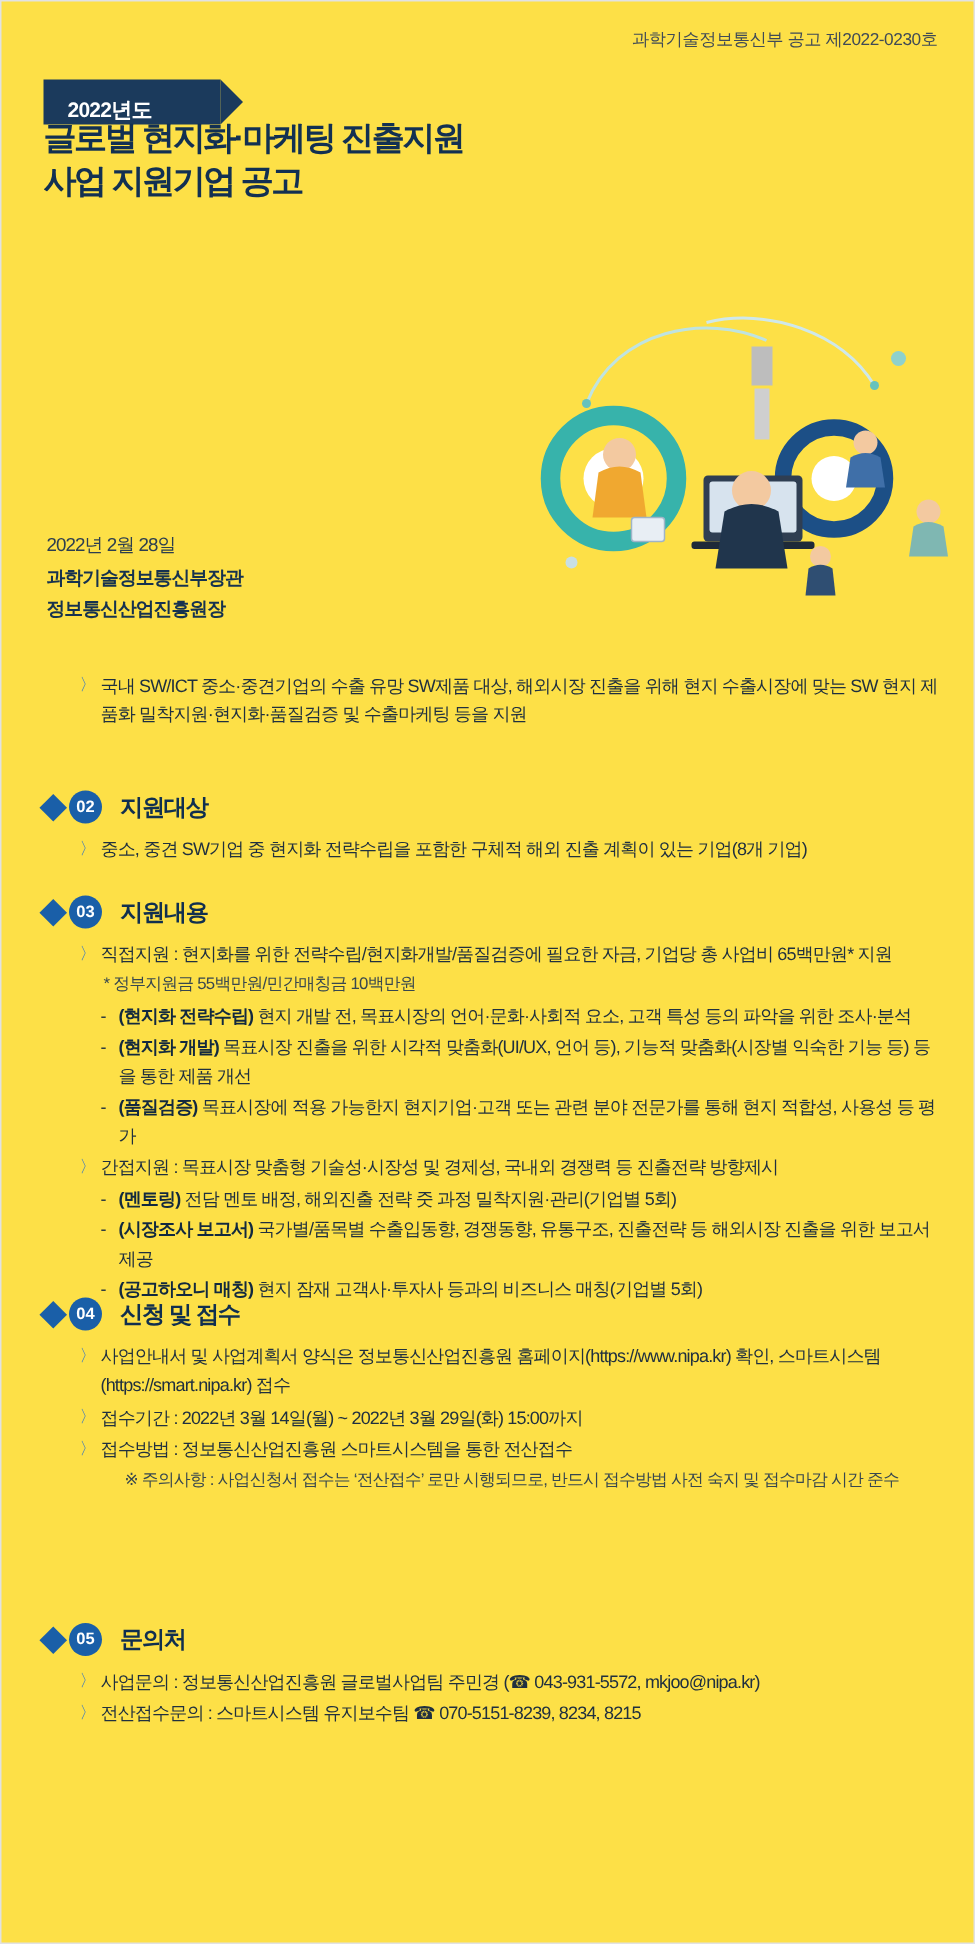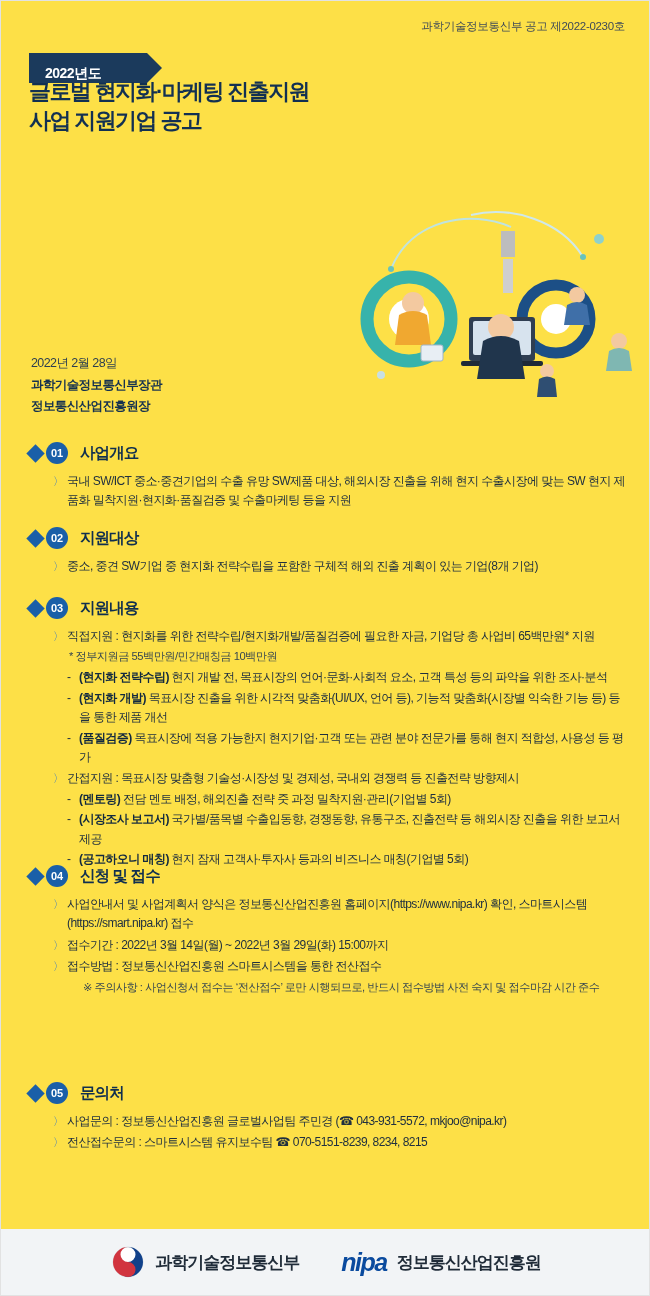--- a/index.html
+++ b/index.html
@@ -256,25 +256,20 @@
     <circle cx="268" cy="142" r="8" fill="#f3c9a0"></circle>
     <path d="M258 152 q10 -6 20 0 l3 20 l-26 0 z" fill="#7fb7b2"></path>
     <circle cx="196" cy="172" r="7" fill="#f3c9a0"></circle>
     <path d="M188 180 q8 -5 16 0 l2 18 l-20 0 z" fill="#2f4e72"></path>
     <rect x="70" y="146" width="22" height="16" rx="2" fill="#e8eef4" stroke="#9fb4c8"></rect>
     <circle cx="248" cy="40" r="5" fill="#8ed1cc"></circle>
     <circle cx="30" cy="176" r="4" fill="#c8dfe4"></circle>
   </svg>
 
   <div class="section" style="top:440px;">
-    <div class="sec-head">
-      <span class="diamond"></span>
-      <span class="num-circle">01</span>
-      <span class="sec-title">사업개요</span>
-    </div>
     <div class="bullets">
       <div class="b-row">
         <span class="b-mark">〉</span>
         <span class="b-text">국내 SW/ICT 중소·중견기업의 수출 유망 SW제품 대상, 해외시장 진출을 위해 현지 수출시장에 맞는 SW 현지 제품화 밀착지원·현지화·품질검증 및 수출마케팅 등을 지원</span>
       </div>
     </div>
   </div>
 
   <div class="section" style="top:525px;">
     <div class="sec-head">
@@ -370,28 +365,14 @@
         <span class="b-mark">〉</span>
         <span class="b-text">사업문의 : 정보통신산업진흥원 글로벌사업팀 주민경 (☎ 043-931-5572, mkjoo@nipa.kr)</span>
       </div>
       <div class="b-row">
         <span class="b-mark">〉</span>
         <span class="b-text">전산접수문의 : 스마트시스템 유지보수팀 ☎ 070-5151-8239, 8234, 8215</span>
       </div>
     </div>
   </div>
 
-  <div class="footer">
-    <div class="logo-group">
-      <svg width="34" height="34" viewBox="0 0 34 34">
-        <circle cx="17" cy="17" r="15" fill="#ffffff" stroke="#d8dde2"></circle>
-        <path d="M17 2 a15 15 0 0 1 0 30 a7.5 7.5 0 0 1 0 -15 a7.5 7.5 0 0 0 0 -15z" fill="#11418a"></path>
-        <path d="M17 2 a15 15 0 0 0 0 30 a7.5 7.5 0 0 0 0 -15 a7.5 7.5 0 0 1 0 -15z" fill="#d1343f"></path>
-      </svg>
-      <span class="logo-text">과학기술정보통신부</span>
-    </div>
-    <div class="logo-group">
-      <span class="nipa-word">nipa</span>
-      <span class="logo-text">정보통신산업진흥원</span>
-    </div>
-  </div>
 
 </div>
 
 </body></html>

